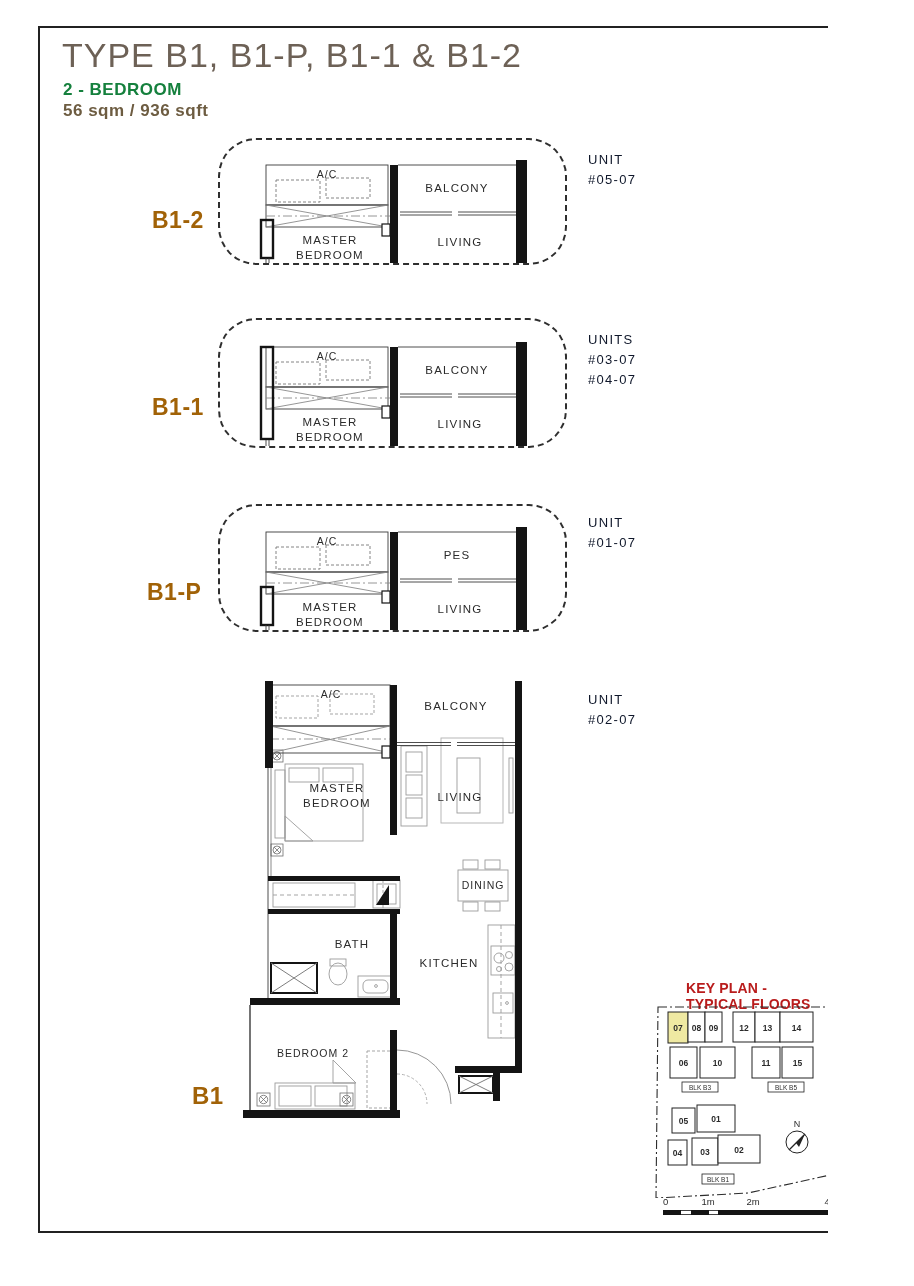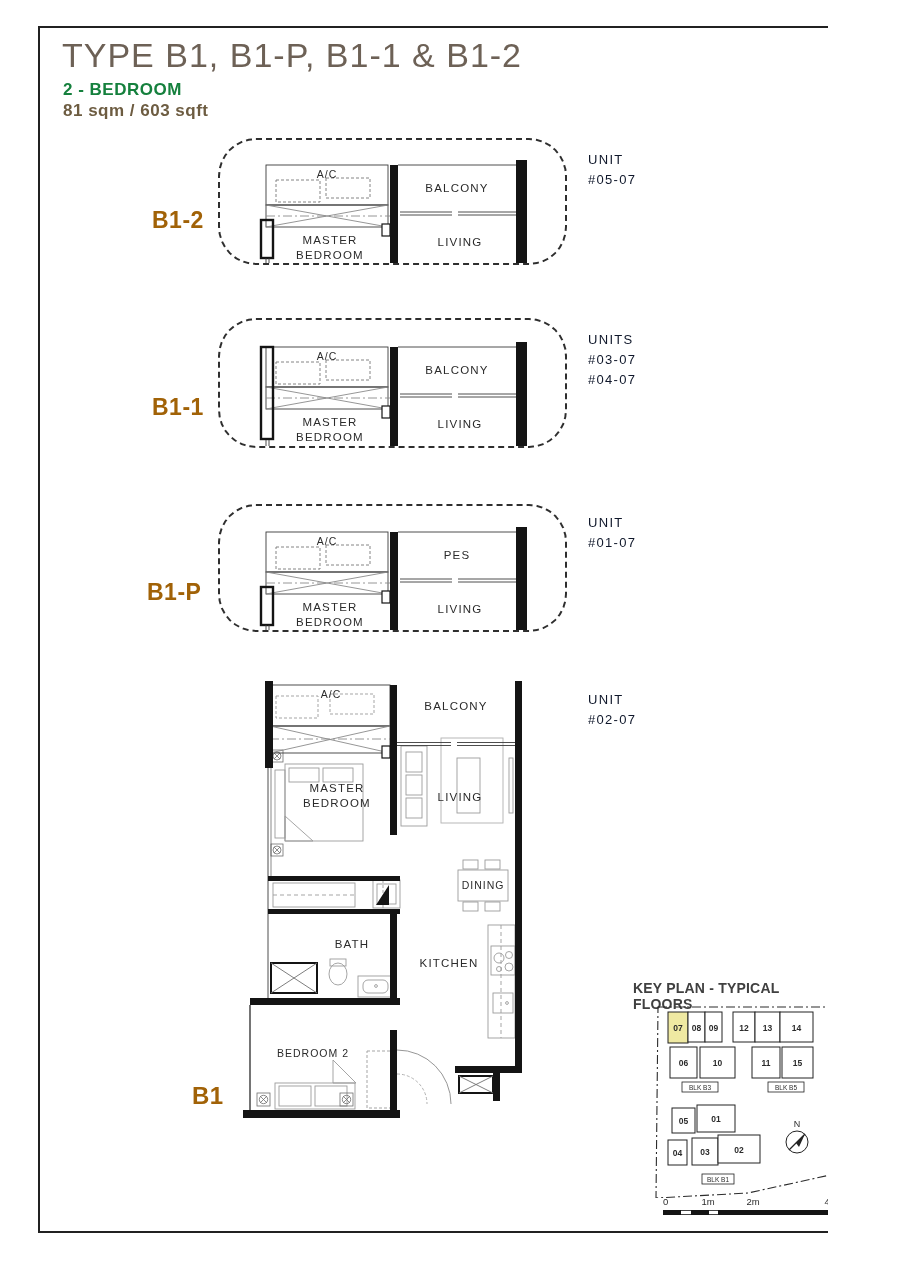--- a/index.html
+++ b/index.html
@@ -19,40 +19,40 @@
   #cap-b1p{left:218px;top:504px;height:124px;}
   .plan-label{position:absolute;font-size:23px;font-weight:700;color:#a16207;letter-spacing:0.5px;}
   #lbl-b12{left:152px;top:207px;}
   #lbl-b11{left:152px;top:394px;}
   #lbl-b1p{left:147px;top:579px;}
   #lbl-b1{left:192px;top:1082px;font-size:24px;}
   .unit-block{position:absolute;left:588px;font-size:13px;letter-spacing:1.3px;color:#0f172a;line-height:20px;font-weight:400;}
   #unit-b12{top:150px;} #unit-b11{top:330px;} #unit-b1p{top:513px;} #unit-b1{top:690px;}
   #main-plan{position:absolute;left:243px;top:676px;}
   
-  #keyplan-title{position:absolute;left:633px;top:980px;font-size:14px;font-weight:700;color:#404040;letter-spacing:0.2px;}
+  #keyplan-title{position:absolute;left:686px;top:980px;font-size:14px;font-weight:700;color:#b91c1c;letter-spacing:0.2px;}
   #keyplan{position:absolute;left:648px;top:1000px;}
   #scalebar{position:absolute;left:663px;top:1196px;}
   
   .footer-line{position:absolute;left:0;width:914px;text-align:center;font-size:10.5px;color:#3f3f3f;}
   #footer1{top:1243px;} #footer2{top:1299px;margin-left:40px;}
   
   svg text{font-family:"Liberation Sans",sans-serif;fill:#2b2b2b;}
   .room-lb{font-size:11.5px;letter-spacing:1.2px;}
   .room-sm{font-size:10.5px;letter-spacing:1px;}
 </style>
 </head>
 <body>
 
 <div id="page">
   <div id="frame"></div>
 
   <div id="title">TYPE B1, B1-P, B1-1 &amp; B1-2</div>
   <div id="subtitle">2 - BEDROOM</div>
-  <div id="area">81 sqm / 603 sqft</div>
+  <div id="area">56 sqm / 936 sqft</div>
 
   <div id="cap-b12" class="capsule">
     <svg width="345" height="123" viewBox="0 0 345 123">
       <g stroke="#3a3a3a" stroke-width="0.9" fill="none">
         <rect x="46" y="25" width="122" height="40"></rect>
         <rect x="56" y="40" width="44" height="22" stroke-dasharray="3 2" stroke="#777"></rect>
         <rect x="106" y="38" width="44" height="20" stroke-dasharray="3 2" stroke="#777"></rect>
         <rect x="46" y="65" width="122" height="22"></rect>
         <line x1="46" y1="65" x2="168" y2="87" stroke="#8a8a8a"></line>
         <line x1="46" y1="87" x2="168" y2="65" stroke="#8a8a8a"></line>

